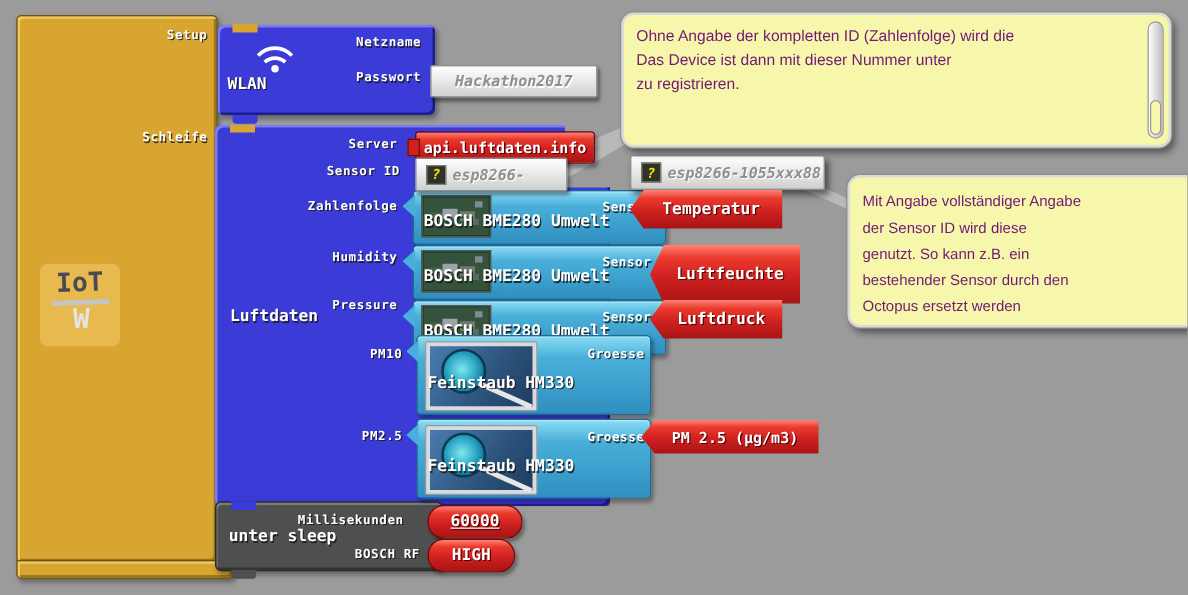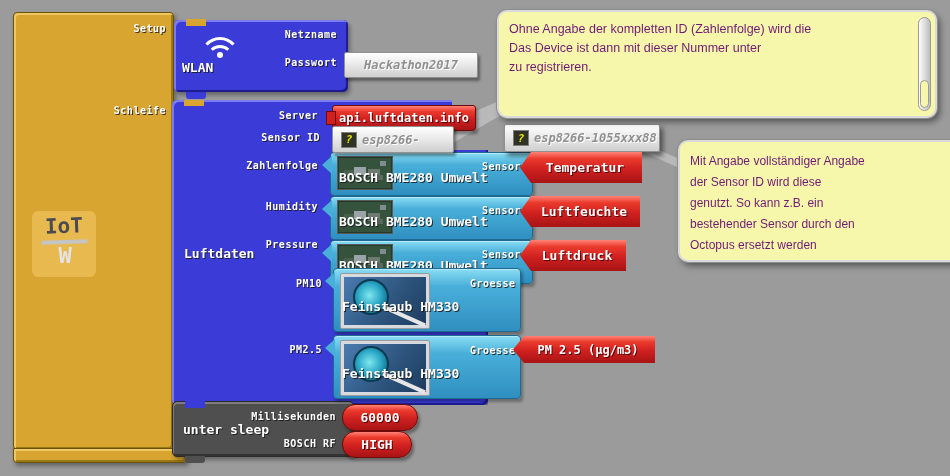--- a/index.html
+++ b/index.html
@@ -150,31 +150,31 @@
     <span class="qicon">?</span>
     <span>esp8266-1055xxx88</span>
   </div>
 
   <div class="cyan" style="left:330px;top:152px;width:201px;height:42px;z-index:4;">
     <span class="notch"></span>
     <div class="pcb" style="left:6px;top:3px;width:54px;height:32px;"></div>
     <span class="title" style="left:8px;top:17px;">BOSCH BME280 Umwelt</span>
     <span class="lbl" style="left:151px;top:8px;">Sensor</span>
   </div>
-  <div class="redarrow" style="left:520px;top:152px;width:114px;height:31px;z-index:5;text-align:right;">
+  <div class="redarrow" style="left:504px;top:152px;width:114px;height:31px;z-index:5;text-align:right;">
     <span>Temperatur</span>
   </div>
 
   <div class="cyan" style="left:330px;top:196px;width:201px;height:42px;z-index:4;">
     <span class="notch"></span>
     <div class="pcb" style="left:6px;top:3px;width:54px;height:32px;"></div>
     <span class="title" style="left:8px;top:17px;">BOSCH BME280 Umwelt</span>
     <span class="lbl" style="left:151px;top:8px;">Sensor</span>
   </div>
-  <div class="redarrow" style="left:520px;top:196px;width:112px;height:31px;z-index:5;">
+  <div class="redarrow" style="left:520px;top:196px;width:112px;height:47px;z-index:5;">
     <span>Luftfeuchte</span>
   </div>
 
   <div class="cyan" style="left:330px;top:240px;width:201px;height:42px;z-index:4;">
     <span class="notch"></span>
     <div class="pcb" style="left:6px;top:3px;width:54px;height:32px;"></div>
     <span class="title" style="left:8px;top:17px;">BOSCH BME280 Umwelt</span>
     <span class="lbl" style="left:151px;top:8px;">Sensor</span>
   </div>
   <div class="redarrow" style="left:520px;top:240px;width:98px;height:31px;z-index:5;">
@@ -203,24 +203,24 @@
     <span class="lbl" style="left:136px;top:9px;">Groesse</span>
   </div>
   <div class="redarrow" style="left:513px;top:336px;width:134px;height:27px;z-index:5;font-size:12px;">
     <span>PM 2.5 (µg/m3)</span>
   </div>
 
   <div class="abs dark" style="left:172px;top:401px;width:180px;height:54px;z-index:3;">
     <div class="ptab" style="top:-1px;background:#3B3BD8;"></div>
     <div class="ptab" style="bottom:-7px;background:#4F4F4F;border-radius:0 0 3px 3px;"></div>
     <span class="title" style="left:10px;top:20px;">unter sleep</span>
-    <span class="lbl" style="right:17px;top:9px;">Millisekunden</span>
+    <span class="lbl" style="right:30px;top:9px;">Millisekunden</span>
     <span class="lbl" style="right:17px;top:36px;">BOSCH RF</span>
   </div>
-  <div class="redpill" style="left:342px;top:404px;width:74px;height:25px;z-index:5;">
+  <div class="redpill" style="left:342px;top:404px;width:74px;height:25px;z-index:5;text-decoration:underline;">
     <span>60000</span>
   </div>
   <div class="redpill" style="left:342px;top:431px;width:68px;height:25px;z-index:5;">
     <span>HIGH</span>
   </div>
 
   <div class="comment" style="left:678px;top:140px;width:300px;height:122px;padding:9px 22px 6px 10px;
               font-size:12px;line-height:21px;box-sizing:border-box;">
     <div class="cline">Mit Angabe vollständiger Angabe</div>
     <div class="cline">der Sensor ID wird diese</div>

